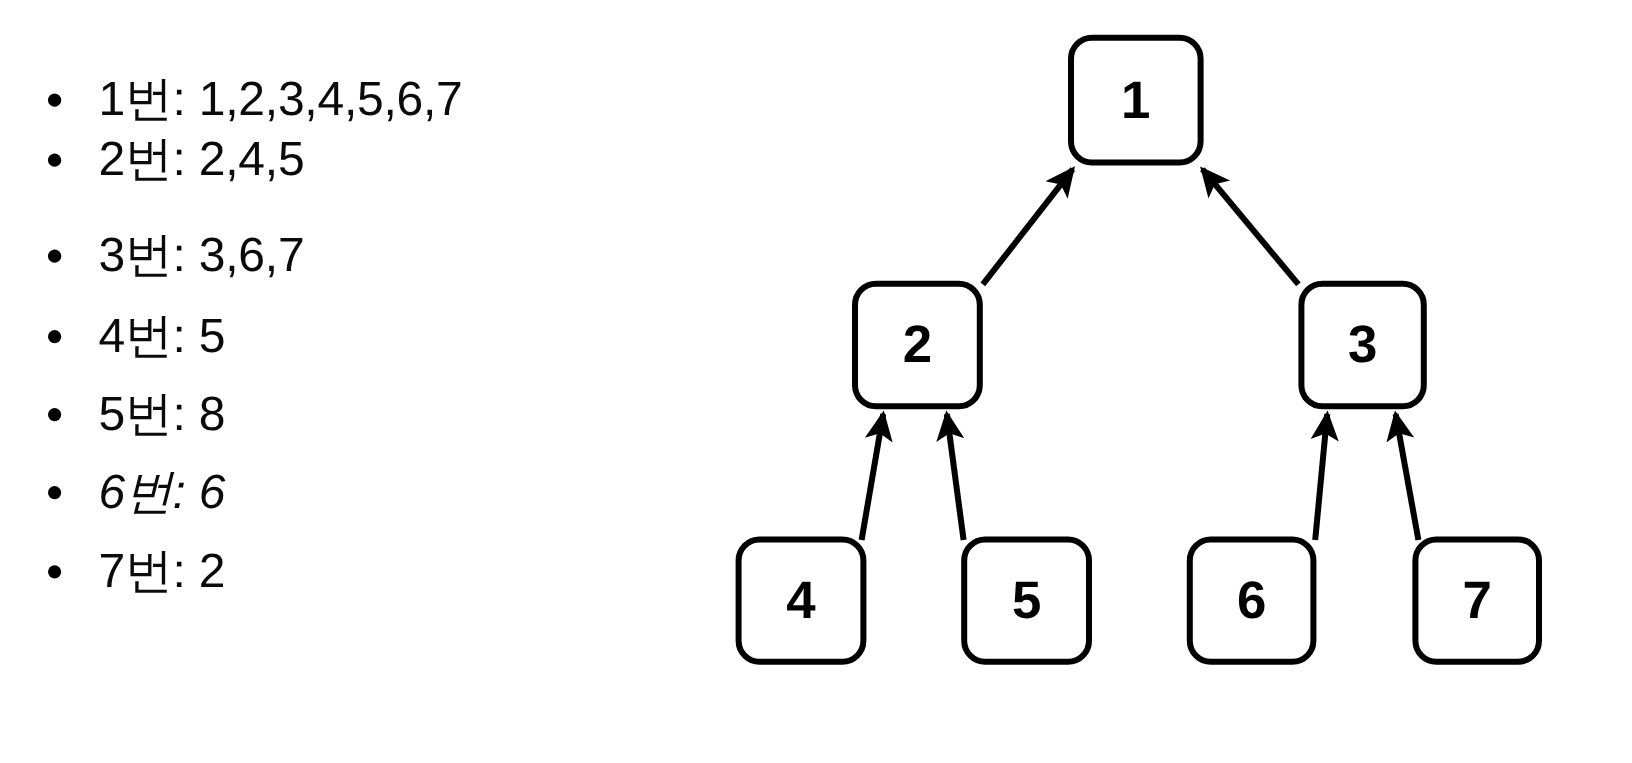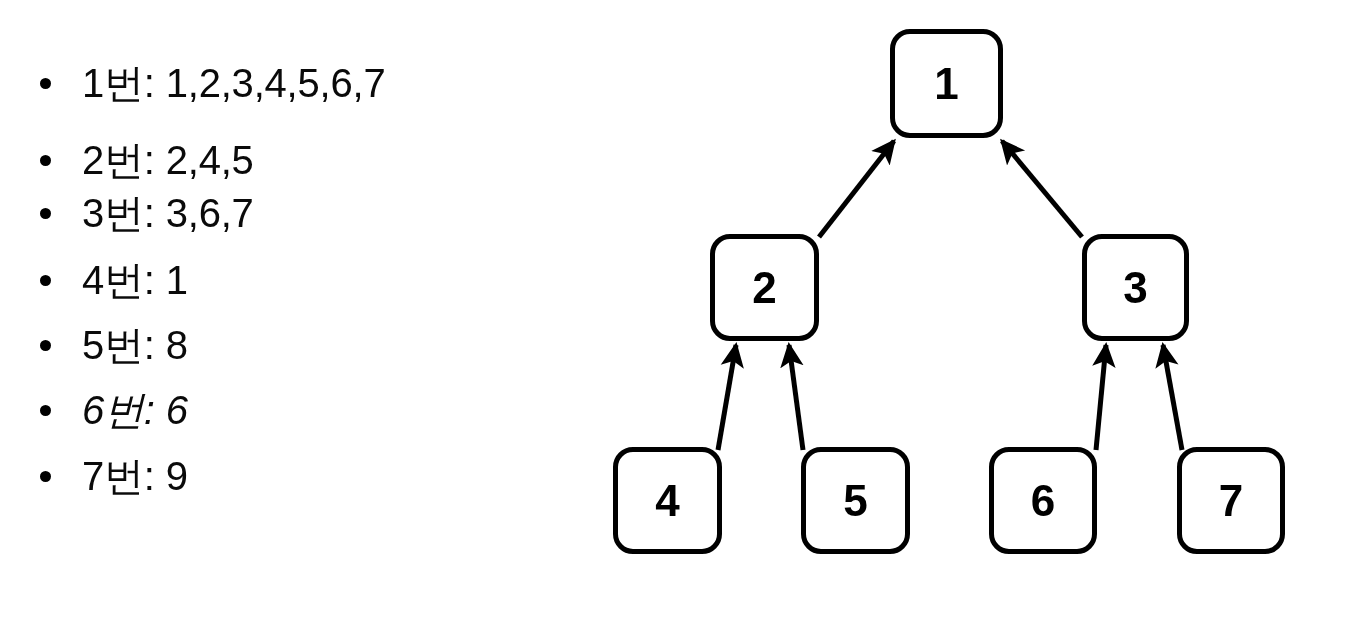--- a/index.html
+++ b/index.html
@@ -86,43 +86,43 @@
   }
 </style>
 </head>
 <body>
 
 <ul id="bullet-list">
     <li class="bullet-row" style="top: 57px;">
       <span class="bullet-dot"></span>
       <span class="bullet-text">1번: 1,2,3,4,5,6,7</span>
     </li>
-    <li class="bullet-row" style="top: 134px;">
+    <li class="bullet-row" style="top: 107px;">
       <span class="bullet-dot"></span>
       <span class="bullet-text">2번: 2,4,5</span>
     </li>
     <li class="bullet-row" style="top: 187px;">
       <span class="bullet-dot"></span>
       <span class="bullet-text">3번: 3,6,7</span>
     </li>
     <li class="bullet-row" style="top: 254px;">
       <span class="bullet-dot"></span>
-      <span class="bullet-text">4번: 1</span>
+      <span class="bullet-text">4번: 5</span>
     </li>
     <li class="bullet-row" style="top: 319px;">
       <span class="bullet-dot"></span>
       <span class="bullet-text">5번: 8</span>
     </li>
     <li class="bullet-row" style="top: 384px; font-style: italic;">
       <span class="bullet-dot"></span>
       <span class="bullet-text">6번: 6</span>
     </li>
     <li class="bullet-row" style="top: 450px;">
       <span class="bullet-dot"></span>
-      <span class="bullet-text">7번: 9</span>
+      <span class="bullet-text">7번: 2</span>
     </li>
   </ul>
 
 <div id="tree-diagram">
   <svg id="edge-layer" viewBox="0 0 800 636" width="800" height="636" xmlns="http://www.w3.org/2000/svg">
     <defs>
       <marker id="arrowhead" markerWidth="5.2" markerHeight="5.2" refX="4.4" refY="2.6" orient="auto" markerUnits="strokeWidth">
         <path d="M0,0.25 L5.0,2.6 L0,4.95 L1.15,2.6 Z" fill="#000000"></path>
       </marker>
     </defs>

